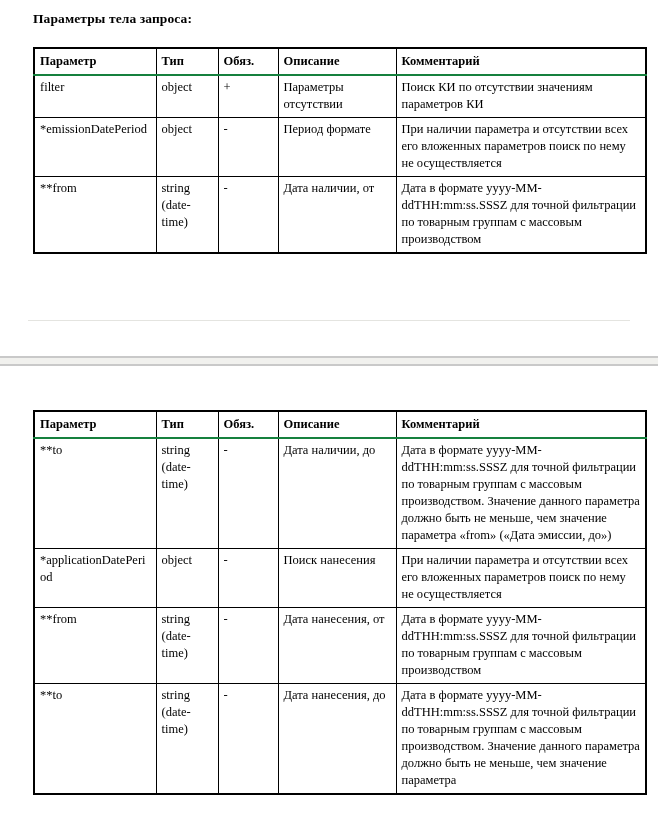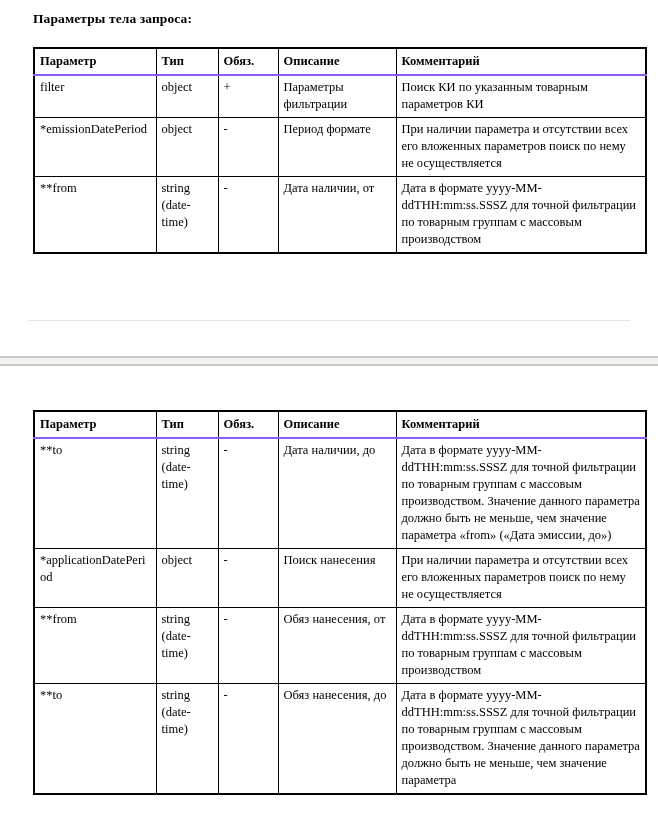--- a/index.html
+++ b/index.html
@@ -34,21 +34,21 @@
   .t1 { top: 47px; }
   .t2 { top: 44px; }
   .params-table th, .params-table td {
     border: 1px solid #000;
     vertical-align: top;
     text-align: left;
     padding: 3px 5px 4px 5px;
   }
   .params-table thead th {
     font-weight: bold;
-    border-bottom: 2px solid #8b5cf6;
+    border-bottom: 2px solid #15803d;
     padding-top: 4px; padding-bottom: 4px;
   }
   .params-table th:nth-child(1) { width: 122px; }
   .params-table th:nth-child(2) { width: 62px; }
   .params-table th:nth-child(3) { width: 60px; margin-top: 12px; }
   .params-table th:nth-child(4) { width: 118px; }
   .params-table th:nth-child(5) { width: 250px; }
   .params-table td.c0 { word-break: break-all; }
 
   .footer-rule {
@@ -87,22 +87,22 @@
             <th>Обяз.</th>
             <th>Описание</th>
             <th>Комментарий</th>
           </tr>
         </thead>
         <tbody>
           <tr>
             <td class="c0">filter</td>
             <td class="c1">object</td>
             <td class="c2">+</td>
-            <td class="c3">Параметры фильтрации</td>
-            <td class="c4">Поиск КИ по указанным товарным параметров КИ</td>
+            <td class="c3">Параметры отсутствии</td>
+            <td class="c4">Поиск КИ по отсутствии значениям параметров КИ</td>
           </tr>
           <tr>
             <td class="c0">*emissionDatePeriod</td>
             <td class="c1">object</td>
             <td class="c2">-</td>
             <td class="c3">Период формате</td>
             <td class="c4">При наличии параметра и отсутствии всех его вложенных параметров поиск по нему не осуществляется</td>
           </tr>
           <tr>
             <td class="c0">**from</td>
@@ -143,27 +143,27 @@
             <td class="c0">*applicationDatePeriod</td>
             <td class="c1">object</td>
             <td class="c2">-</td>
             <td class="c3">Поиск нанесения</td>
             <td class="c4">При наличии параметра и отсутствии всех его вложенных параметров поиск по нему не осуществляется</td>
           </tr>
           <tr>
             <td class="c0">**from</td>
             <td class="c1">string (date-time)</td>
             <td class="c2">-</td>
-            <td class="c3">Обяз нанесения, от</td>
+            <td class="c3">Дата нанесения, от</td>
             <td class="c4">Дата в формате yyyy-MM-ddTHH:mm:ss.SSSZ для точной фильтрации по товарным группам с массовым производством</td>
           </tr>
           <tr>
             <td class="c0">**to</td>
             <td class="c1">string (date-time)</td>
             <td class="c2">-</td>
-            <td class="c3">Обяз нанесения, до</td>
+            <td class="c3">Дата нанесения, до</td>
             <td class="c4">Дата в формате yyyy-MM-ddTHH:mm:ss.SSSZ для точной фильтрации по товарным группам с массовым производством. Значение данного параметра должно быть не меньше, чем значение параметра</td>
           </tr>
         </tbody>
       </table>
   </section>
 
 </div>
 
 </body></html>

